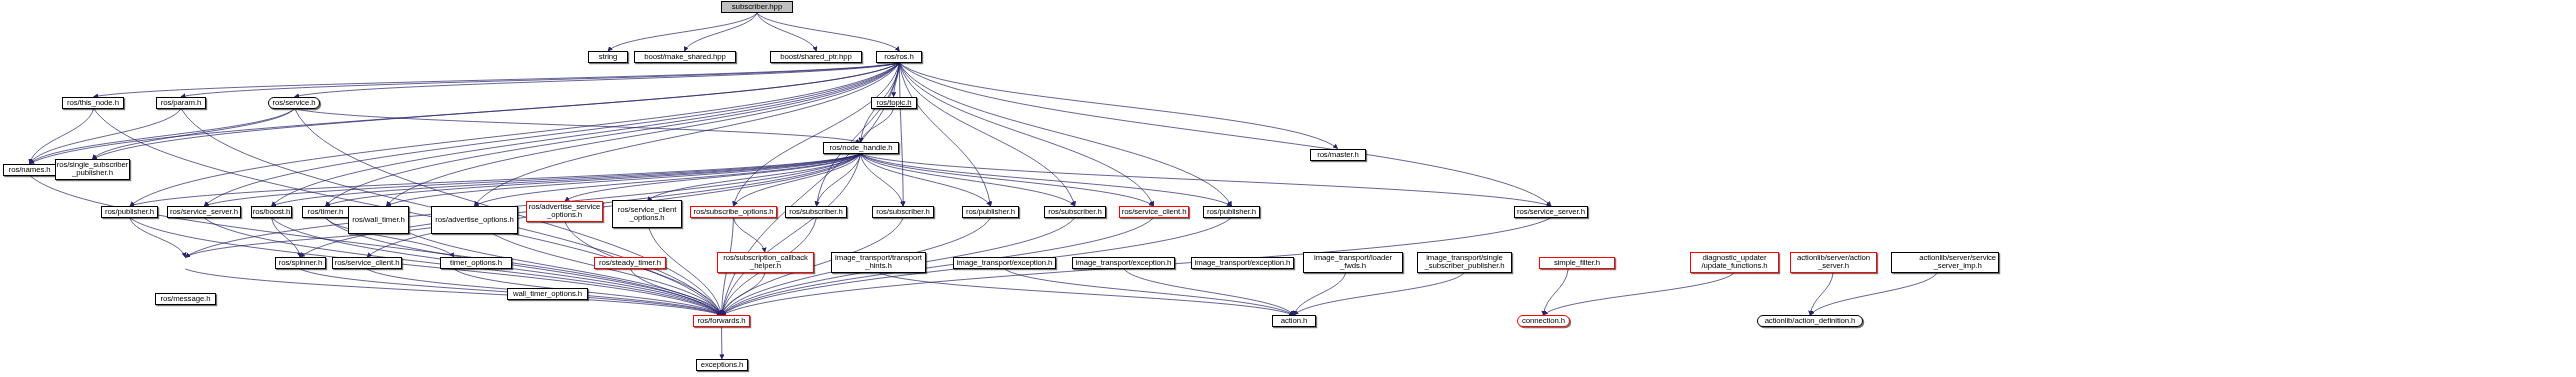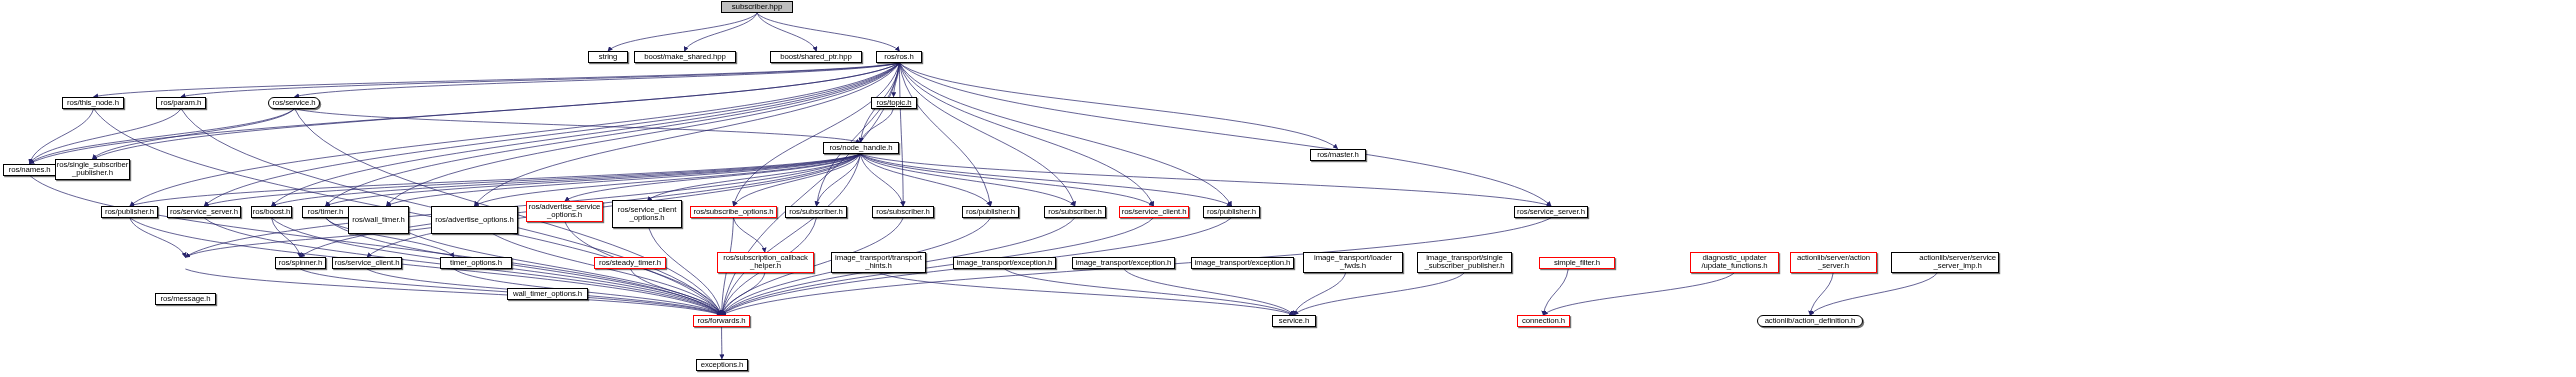--- a/index.html
+++ b/index.html
@@ -205,19 +205,19 @@
       <div class="node" style="left: 1417px; top: 252px; width: 95px; height: 20.6px;"><span class="lbl">image_transport/single
 _subscriber_publisher.h</span></div>
       <div class="node red" style="left: 1539px; top: 257px; width: 76px; height: 12px;"><span class="lbl">simple_filter.h</span></div>
       <div class="node red" style="left: 1690px; top: 252px; width: 89px; height: 20.6px;"><span class="lbl">diagnostic_updater
 /update_functions.h</span></div>
       <div class="node red" style="left: 1790px; top: 252px; width: 87px; height: 20.6px;"><span class="lbl">actionlib/server/action
 _server.h</span></div>
       <div class="node" style="left: 1891px; top: 252px; width: 108px; height: 20.6px; justify-content: flex-end;"><span class="lbl">actionlib/server/service
 _server_imp.h</span></div>
       <div class="node red" style="left: 693px; top: 315px; width: 57px; height: 12px;"><span class="lbl">ros/forwards.h</span></div>
-      <div class="node" style="left: 1272px; top: 315px; width: 44px; height: 12px;"><span class="lbl">service.h</span></div>
-      <div class="node red" style="left: 1517px; top: 315px; width: 53px; height: 12px;"><span class="lbl">connection.h</span></div>
+      <div class="node" style="left: 1272px; top: 315px; width: 44px; height: 12px;"><span class="lbl">action.h</span></div>
+      <div class="node red" style="left: 1517px; top: 315px; width: 53px; height: 12px; border-radius: 6px;"><span class="lbl">connection.h</span></div>
       <div class="node" style="left: 1757px; top: 315px; width: 106px; height: 12px; border-radius: 6px;"><span class="lbl">actionlib/action_definition.h</span></div>
       <div class="node" style="left: 696px; top: 359px; width: 52px; height: 12px;"><span class="lbl">exceptions.h</span></div>
     </div>
 </div>
 
 
 </body></html>

